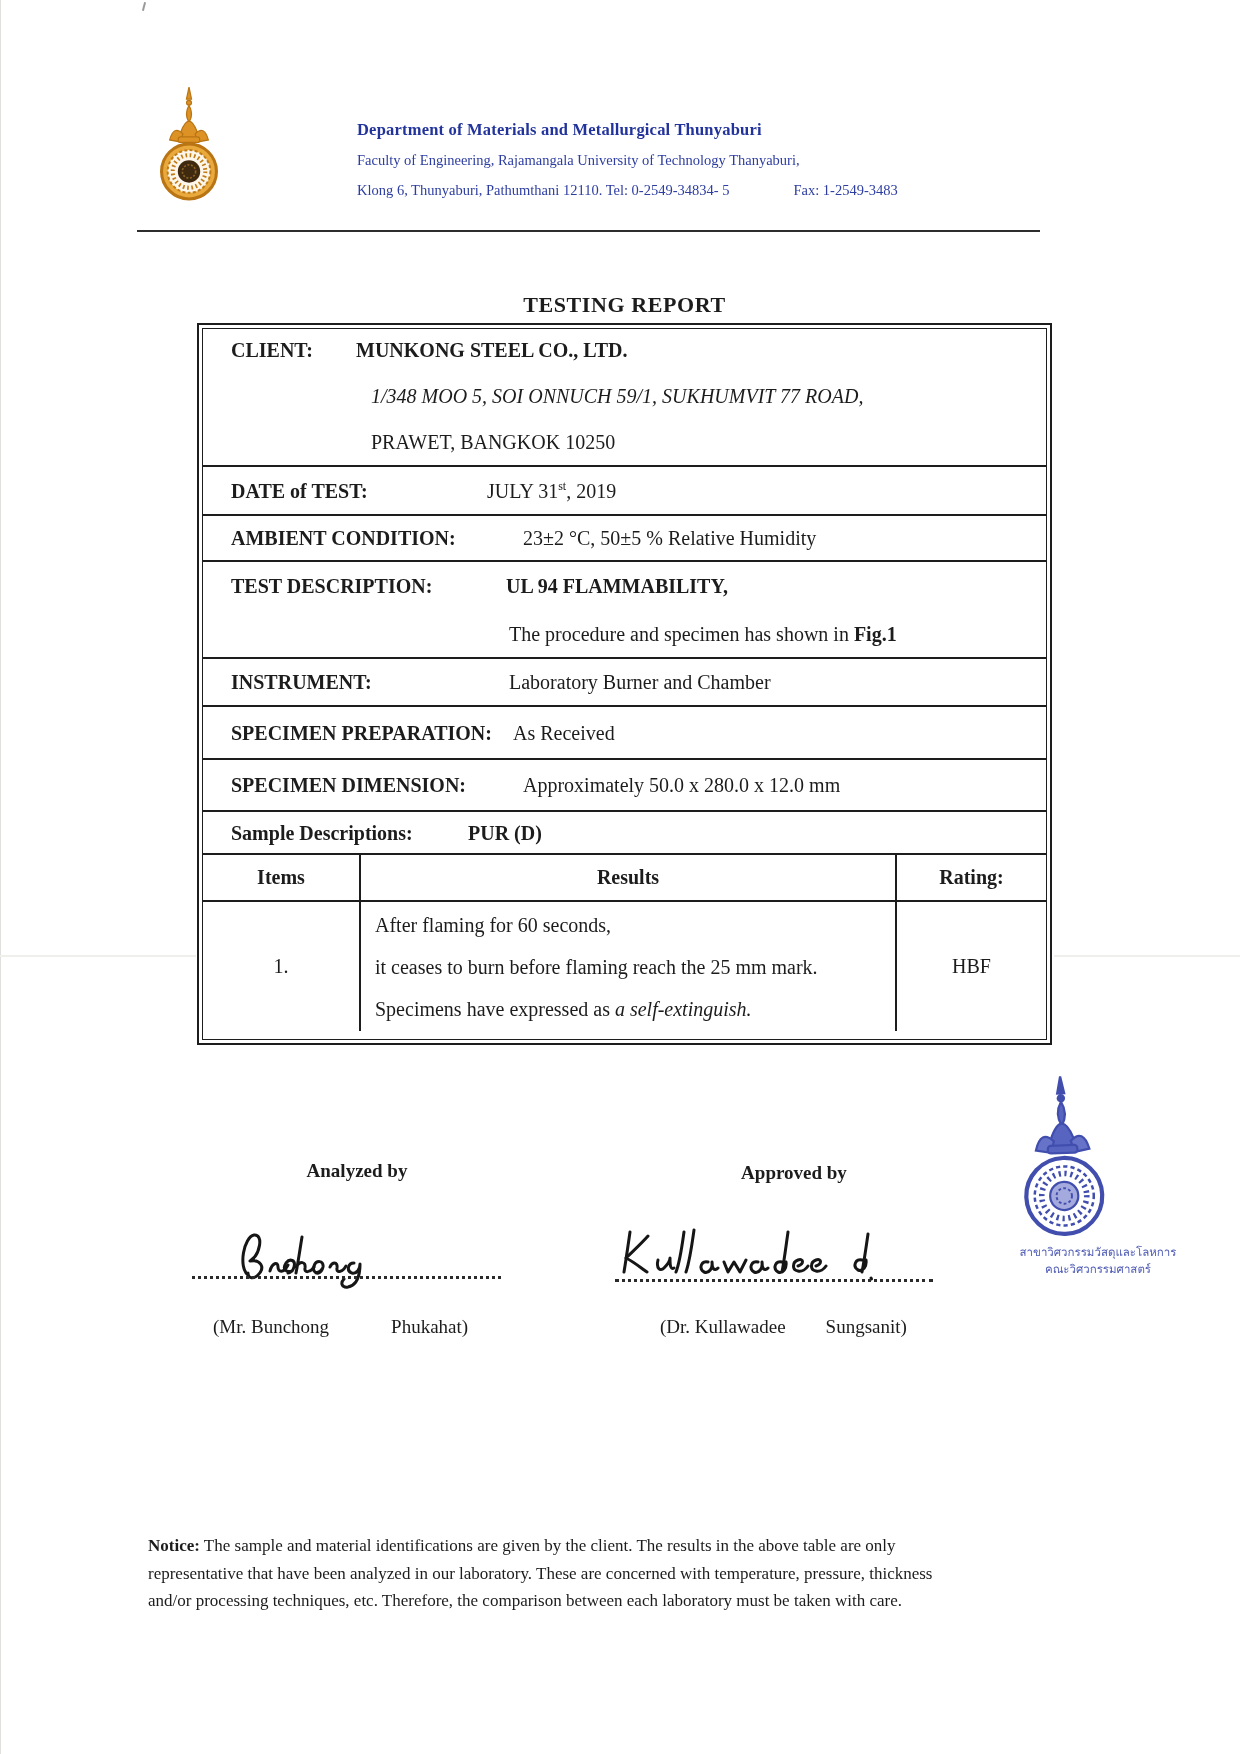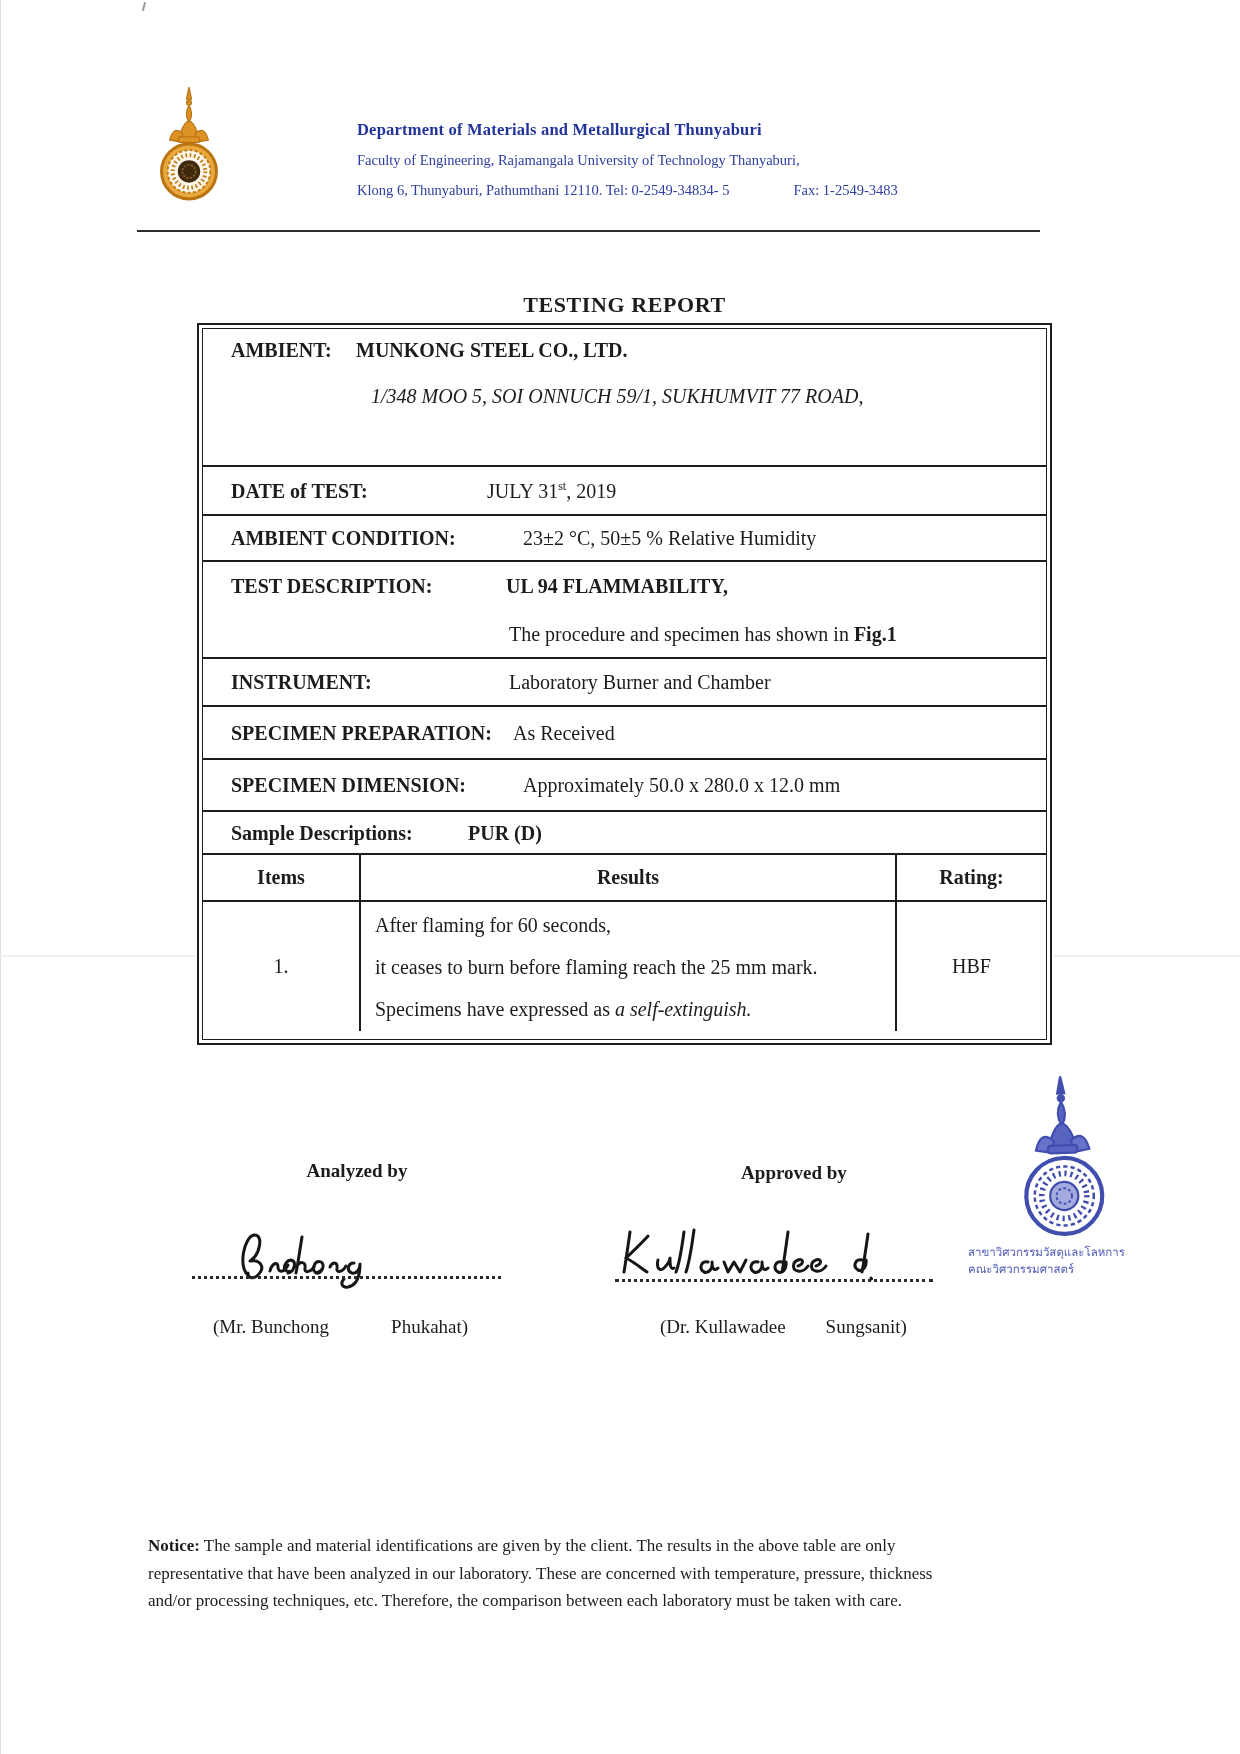--- a/index.html
+++ b/index.html
@@ -35,21 +35,21 @@
   .gc{display:flex;align-items:center;justify-content:center;}
   .gc2{border-left:2px solid #1d1d1d;}
   .rescell{display:flex;flex-direction:column;justify-content:center;padding-left:14px;line-height:42px;}
   .ital{font-style:italic;}
   
   .sig-head{font-size:19px;font-weight:bold;text-align:center;width:220px;}
   .dotline{border-bottom:3.5px dotted #2b2b2b;}
   .sig-name{font-size:19px;display:flex;white-space:nowrap;}
   .sigsvg{stroke:#161616;fill:none;stroke-width:3;stroke-linecap:round;stroke-linejoin:round;}
   
-  .stamp-text{width:260px;font-size:11.5px;line-height:17px;opacity:.85;filter:blur(.3px);}
+  .stamp-text{width:260px;text-align:center;font-size:11.5px;line-height:17px;opacity:.85;filter:blur(.3px);}
   
   .notice{left:148px;top:1532px;font-size:17px;line-height:27.5px;white-space:nowrap;}
 </style>
 </head>
 <body>
 
 <div class="abs edge-line"></div>
 <div class="abs tick"></div>
 <div class="abs scan-a"></div>
 <div class="abs scan-b"></div>
@@ -82,25 +82,28 @@
 <div class="abs hdr-rule"></div>
 
 <div class="abs title">TESTING REPORT</div>
 
 <div class="abs tbl">
   <div class="tbl-in">
 
     <div class="row" style="height:138px;">
       <div style="position:absolute;left:0;top:-2px;line-height:46px;width:100%;">
         <div style="position:relative;height:46px;">
-          <span class="lab" style="position:absolute;left:28px;">AMBIENT:</span>
+          <span class="lab" style="position:absolute;left:28px;">CLIENT:</span>
           <span class="val b" style="left:153px;">MUNKONG STEEL CO., LTD.</span>
         </div>
         <div style="position:relative;height:46px;">
           <span class="val" style="left:168px;font-style:italic;">1/348 MOO 5, SOI ONNUCH 59/1, SUKHUMVIT 77 ROAD,</span>
+        </div>
+        <div style="position:relative;height:46px;">
+          <span class="val" style="left:168px;">PRAWET, BANGKOK 10250</span>
         </div>
       </div>
     </div>
 
     <div class="row" style="height:49px;">
       <span class="lab vcenter">DATE of TEST:</span>
       <span class="val vcenter" style="left:284px;"><span>JULY 31</span><sup>st</sup><span>, 2019</span></span>
     </div>
 
     <div class="row" style="height:46px;">

